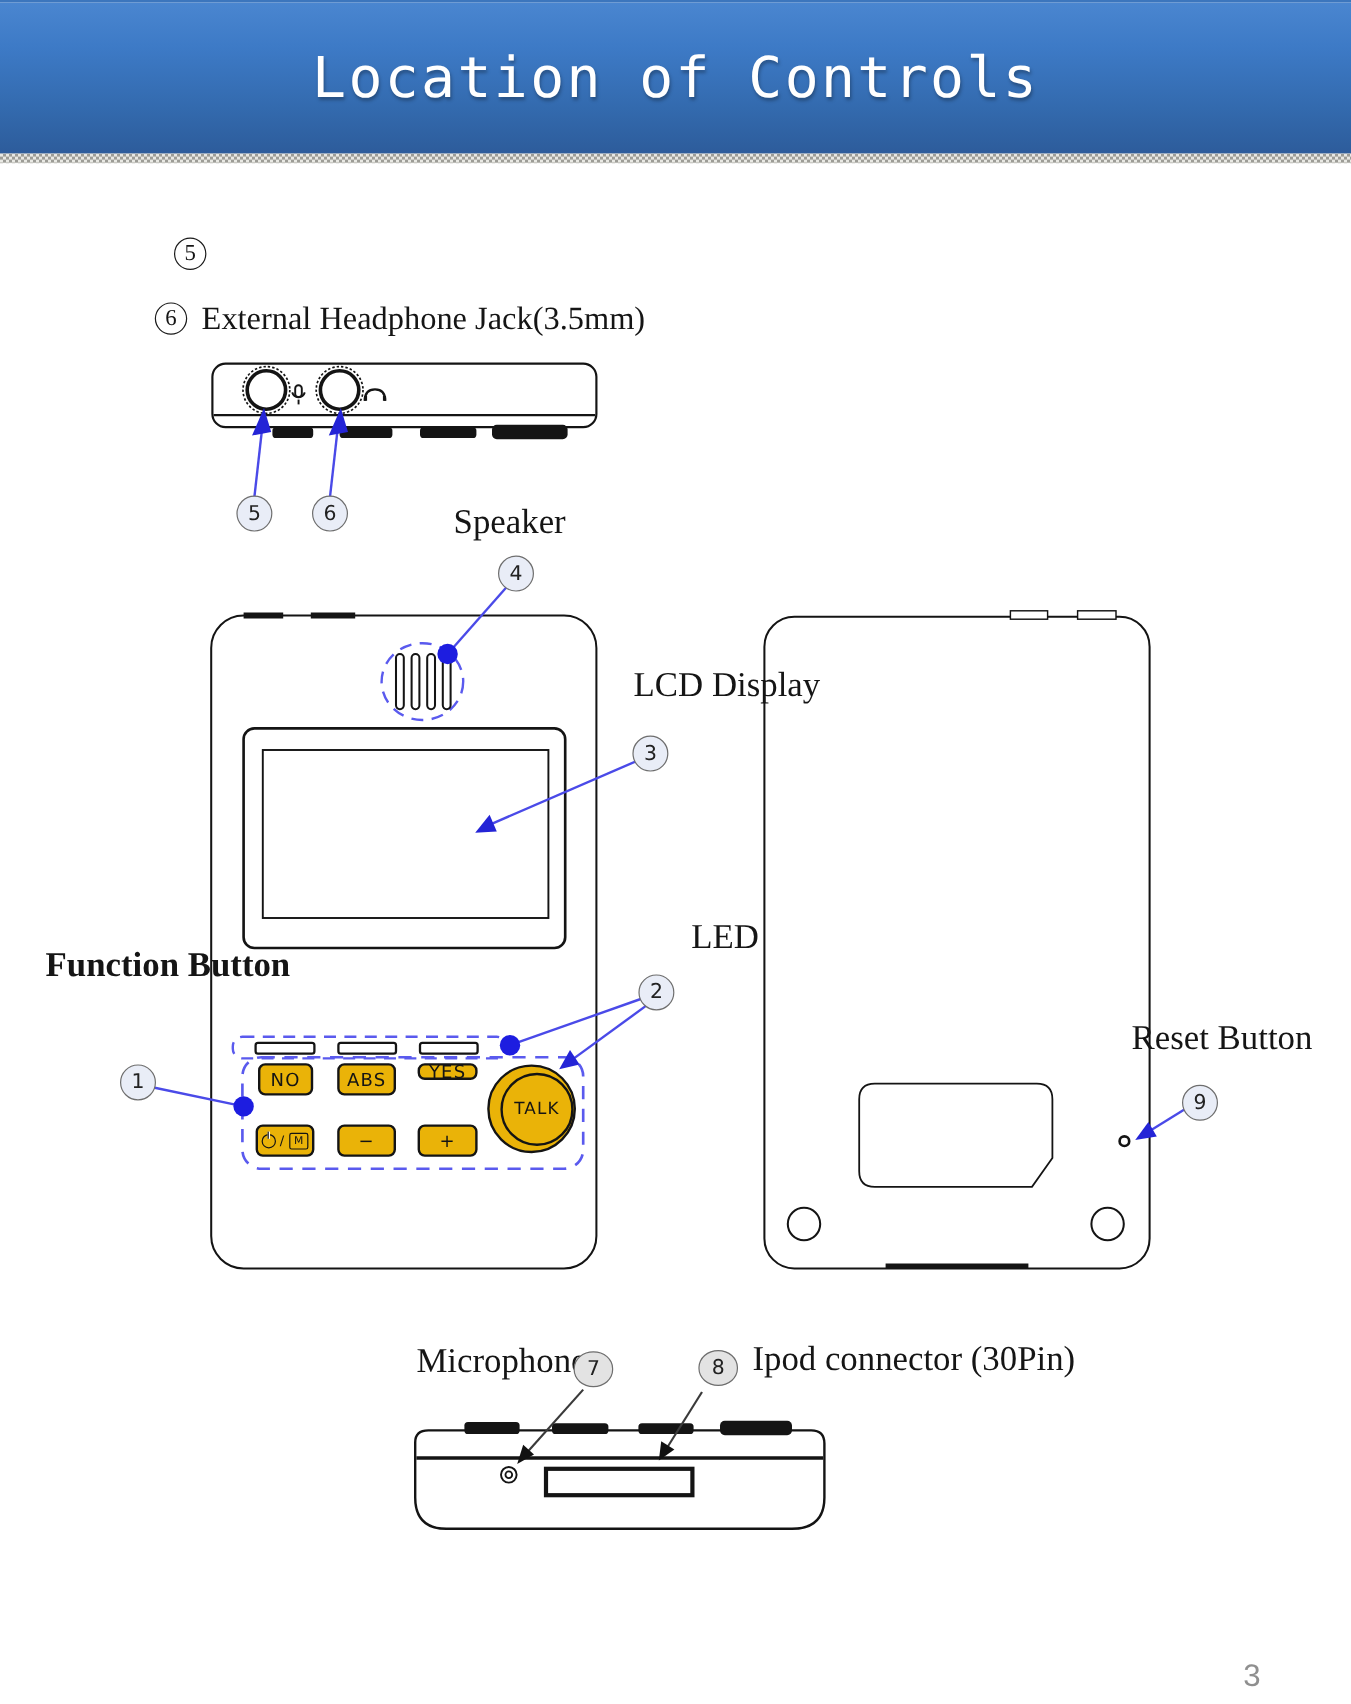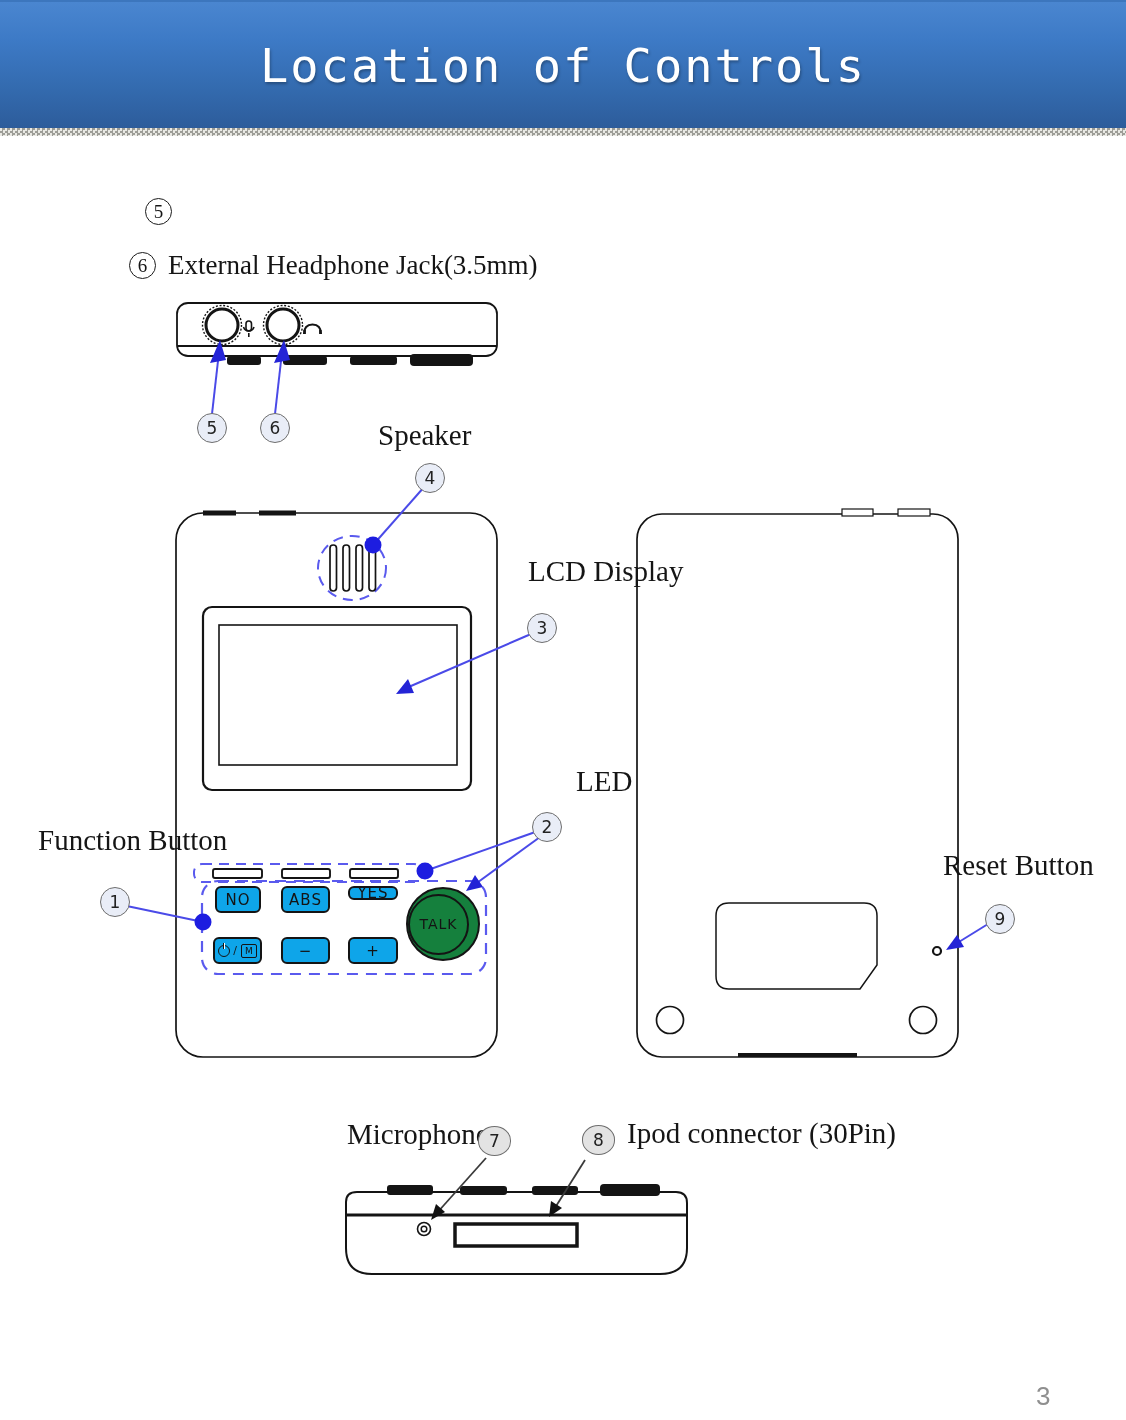--- a/index.html
+++ b/index.html
@@ -26,26 +26,26 @@
   .callout{position:absolute;font-size:29px;line-height:1.1;white-space:nowrap;}
 
   
   .badge{position:absolute;width:30px;height:30px;border-radius:50%;
          background:#e9edf7;border:1.6px solid #6e6e6e;box-sizing:border-box;
          display:flex;align-items:center;justify-content:center;
          font-family:"DejaVu Sans", sans-serif;font-size:17px;color:#222;z-index:4;}
   .badge.gray{background:#e3e3e3;width:33px;border-radius:50%/48%;}
 
   
-  .btn{position:absolute;background:#0ea5e9;border:2.6px solid #141414;border-radius:6px;
+  .btn{position:absolute;background:#eab308;border:2.6px solid #141414;border-radius:6px;
        box-sizing:border-box;display:flex;align-items:center;justify-content:center;
        font-family:"DejaVu Sans", sans-serif;font-size:15px;letter-spacing:1px;color:#141414;z-index:2;}
   .talk-outer{position:absolute;left:406px;top:887px;width:74px;height:74px;border-radius:50%;
-       border:2.4px solid #141414;box-sizing:border-box;background:#15803d;
-       display:flex;align-items:center;justify-content:flex-start;z-index:2;}
+       border:2.4px solid #141414;box-sizing:border-box;background:#eab308;
+       display:flex;align-items:center;justify-content:flex-end;z-index:2;}
   .talk-inner{width:61px;height:61px;border-radius:50%;border:2px solid #141414;box-sizing:border-box;
        display:flex;align-items:center;justify-content:center;
        font-family:"DejaVu Sans", sans-serif;font-size:14px;letter-spacing:1px;color:#141414;}
   .pwr-glyph{position:relative;display:inline-block;width:12px;height:12px;
        border:1.8px solid #141414;border-radius:50%;box-sizing:border-box;margin-right:2px;}
   .pwr-glyph::after{content:"";position:absolute;left:3.4px;top:-3px;width:2px;height:6px;background:#fff;
        border-left:1.8px solid #141414;box-sizing:border-box;}
   .m-chip{display:inline-flex;align-items:center;justify-content:center;margin-left:2px;
        width:14px;height:12px;border:1.5px solid #141414;border-radius:2px;
        font-size:9px;letter-spacing:0;}
@@ -225,19 +225,19 @@
   <div class="badge" style="left:415px;top:463px;">4</div>
   <div class="badge" style="left:197px;top:413px;">5</div>
   <div class="badge" style="left:260px;top:413px;">6</div>
   <div class="badge gray" style="left:478px;top:1126px;">7</div>
   <div class="badge gray" style="left:582px;top:1125px;">8</div>
   <div class="badge" style="left:985px;top:904px;">9</div>
 
   <div class="callout" style="left:378px;top:420px;">Speaker</div>
   <div class="callout" style="left:528px;top:556px;">LCD Display</div>
   <div class="callout" style="left:529px;top:766px;margin-left:47px;">LED</div>
-  <div class="callout" style="left:38px;top:825px;">Function Button</div>
+  <div class="callout" style="left:38px;top:789px;font-weight:bold;">Function Button</div>
   <div class="callout" style="left:943px;top:850px;">Reset Button</div>
   <div class="callout" style="left:347px;top:1119px;">Microphone</div>
   <div class="callout" style="left:627px;top:1118px;">Ipod connector (30Pin)</div>
 
   <div class="page-num">3</div>
 </div>
 
 </body></html>

